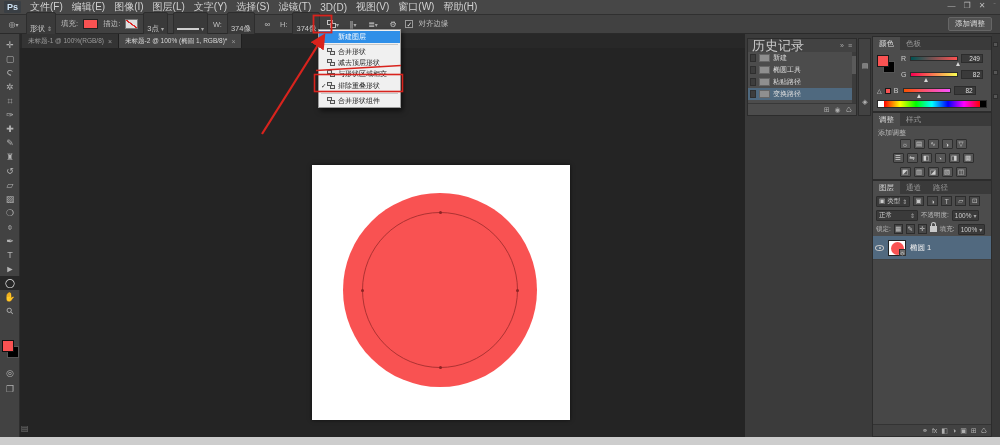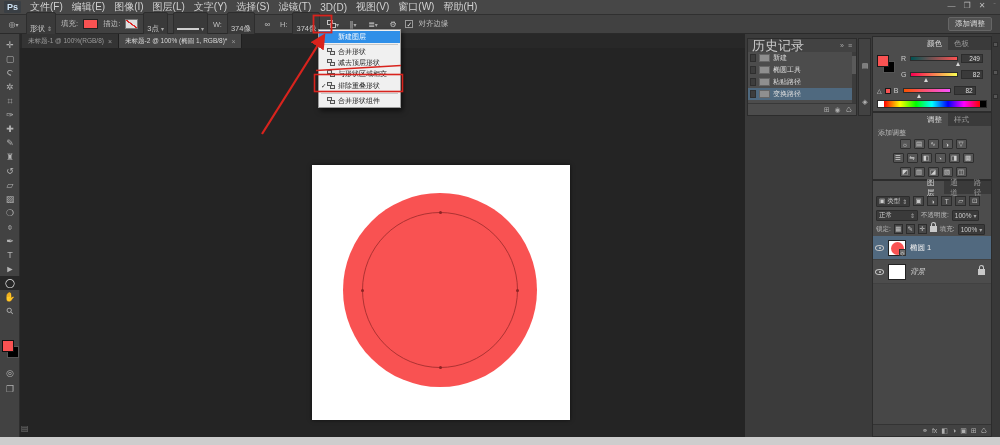--- a/index.html
+++ b/index.html
@@ -44,21 +44,21 @@
   .doc-tab.active { background:#474747; color:#d8d8d8; }
   .tab-close { font-size:7px; color:#999; }
   .canvas-white { position:absolute; left:292px; top:131px; width:258px; height:255px; background:#fff; box-shadow:0 0 4px rgba(0,0,0,.6); }
   .big-circle { position:absolute; left:31px; top:28px; width:194px; height:194px; border-radius:50%; }
   .inner-path { position:absolute; left:50px; top:47px; width:156px; height:156px; border-radius:50%; border:1px solid rgba(160,45,45,.85); }
   .anchor { position:absolute; width:3px; height:3px; background:#8e2525; border-radius:50%; }
   .status-icon { position:absolute; left:1px; top:390px; font-size:8px; color:#7a7a7a; }
 
   
   .rightpane { position:absolute; left:745px; top:34px; width:255px; height:403px; background:#3b3b3b; }
-  .panel-tabs { display:flex; background:#3a3a3a; height:13px; align-items:stretch;margin-left:48px; }
+  .panel-tabs { display:flex; background:#3a3a3a; height:13px; align-items:stretch; }
   .ptab { padding:0 6px; font-size:7.5px; color:#9a9a9a; display:flex; align-items:center; }
   .ptab.on { background:#4c4c4c; color:#ddd; }
 
   
   .history { position:absolute; left:2px; top:4px; width:110px; height:78px; background:#4c4c4c; border:1px solid #2c2c2c; }
   .hist-head { height:13px; background:#424242; display:flex; align-items:center; justify-content:space-between; padding:0 4px; }
   .hist-title { font-size:13px; color:#ccc; }
   .hist-icons { font-size:7px; color:#aaa; display:flex; gap:4px; }
   .hist-row { height:12px; display:flex; align-items:center; gap:3px; padding:0 2px; }
   .hist-row.sel { background:#4f697f; }
@@ -420,26 +420,20 @@
             </span>
         </div>
         <div class="layer-row sel">
           <span class="eye"></span>
           <span class="lthumb">
             <span class="circ" style="background: rgb(249, 82, 82);"></span>
             <span class="badge">◇</span>
           </span>
           <span class="lname">椭圆 1</span>
         </div>
-        <div class="layer-row">
-          <span class="eye"></span>
-          <span class="lthumb"></span>
-          <span class="lname" style="font-style:italic; color:#d5d5d5">背景</span>
-          <span class="lock-ic"></span>
-        </div>
         <div class="lp-empty"></div>
         <div class="lp-foot">
           <span>⚭</span>
           <span>fx</span>
           <span>◧</span>
           <span>◑</span>
           <span>▣</span>
           <span>⊞</span>
           <span>♺</span>
         </div>

